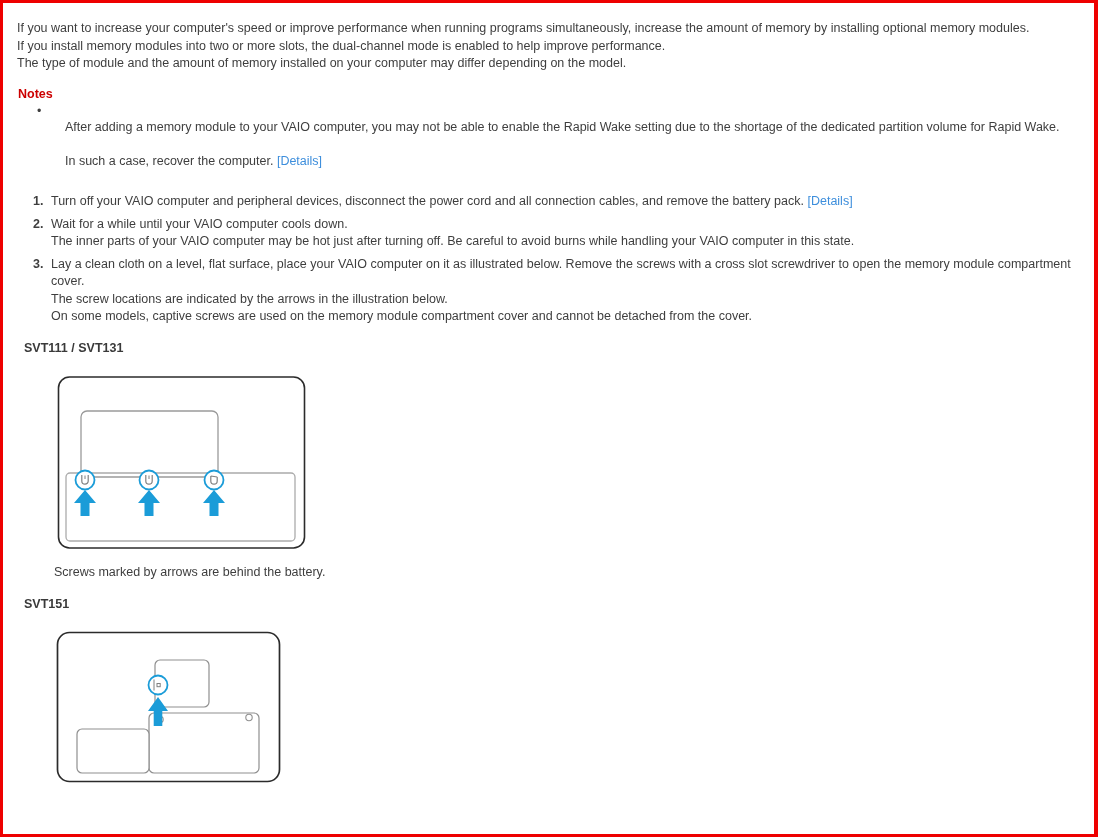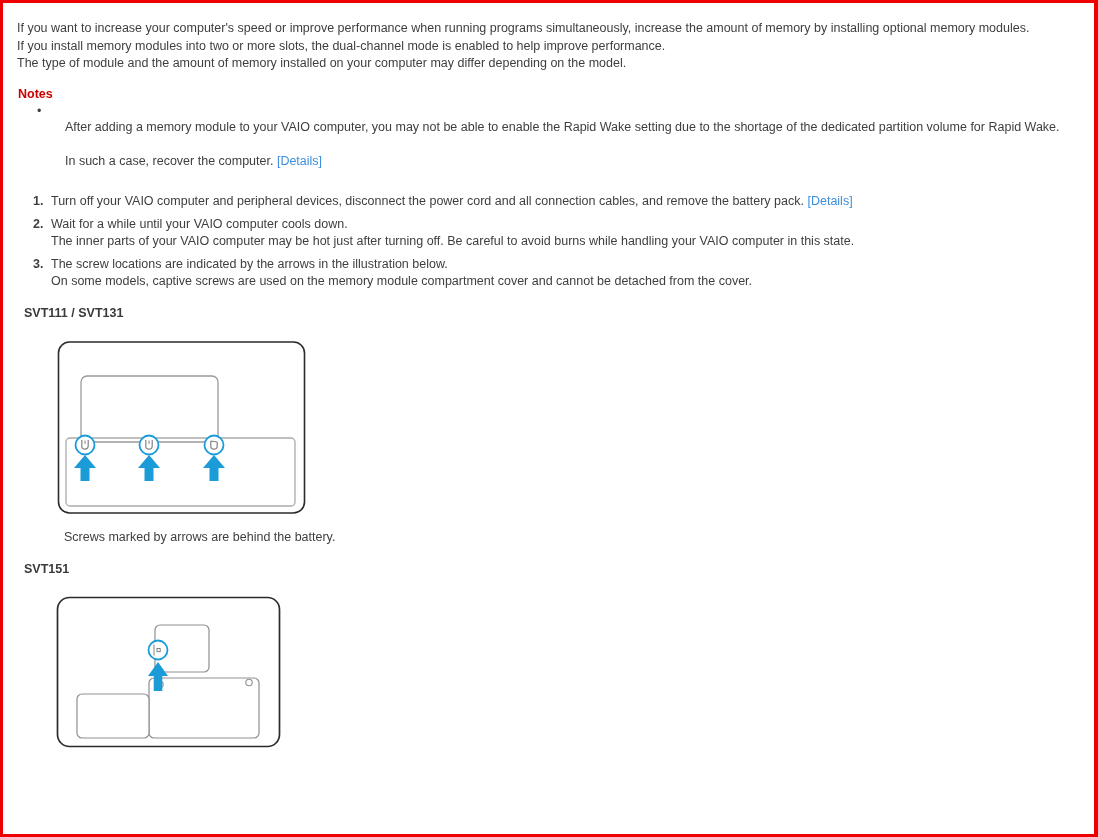--- a/index.html
+++ b/index.html
@@ -37,21 +37,21 @@
   .step-num{
     width:18px;margin-left:16px;flex:0 0 18px;font-weight:bold;
   }
   .step-body{flex:1;}
   .step-body div{margin:0;}
   .model-heading{
     font-weight:bold;margin:14px 0 0 7px;color:#3a3a3a;
   }
   .figure-1{margin:18px 0 0 40px;display:block;}
   .figure-2{margin:18px 0 0 39px;display:block;}
-  .figure-caption{margin:13px 0 0 47px;}
+  .figure-caption{margin:13px 0 0 37px;}
 </style>
 </head>
 <body>
 
 <div class="content">
 
 
   <div class="intro">
     <p><span>If you want to increase your computer's speed or improve performance when running programs simultaneously, increase the amount of memory by installing optional memory modules.</span></p>
     <p><span>If you install memory modules into two or more slots, the dual-channel mode is enabled to help improve performance.</span></p>
@@ -77,20 +77,21 @@
     <li class="step">
       <span class="step-num">2.</span>
       <div class="step-body">
         <div>Wait for a while until your VAIO computer cools down.</div>
         <div>The inner parts of your VAIO computer may be hot just after turning off. Be careful to avoid burns while handling your VAIO computer in this state.</div>
       </div>
     </li>
     <li class="step">
       <span class="step-num">3.</span>
       <div class="step-body">
+        <div>Lay a clean cloth on a level, flat surface, place your VAIO computer on it as illustrated below. Remove the screws with a cross slot screwdriver to open the memory module compartment cover.</div>
         <div>The screw locations are indicated by the arrows in the illustration below.</div>
         <div>On some models, captive screws are used on the memory module compartment cover and cannot be detached from the cover.</div>
       </div>
     </li>
   </ol>
 
   <div class="model-heading">SVT111 / SVT131</div>
 
   <svg class="figure-1" width="250" height="176" viewBox="0 0 250 176">
 

